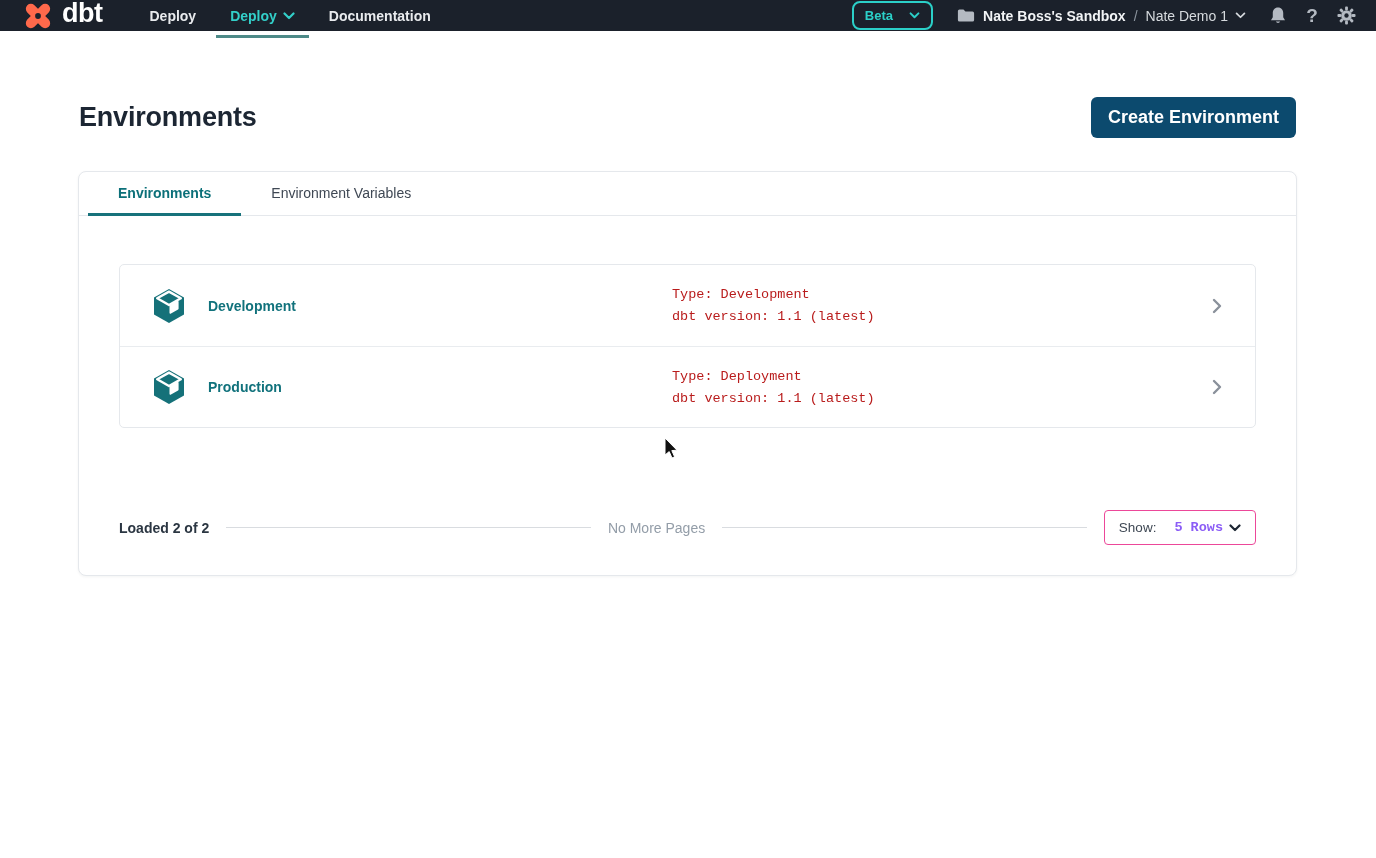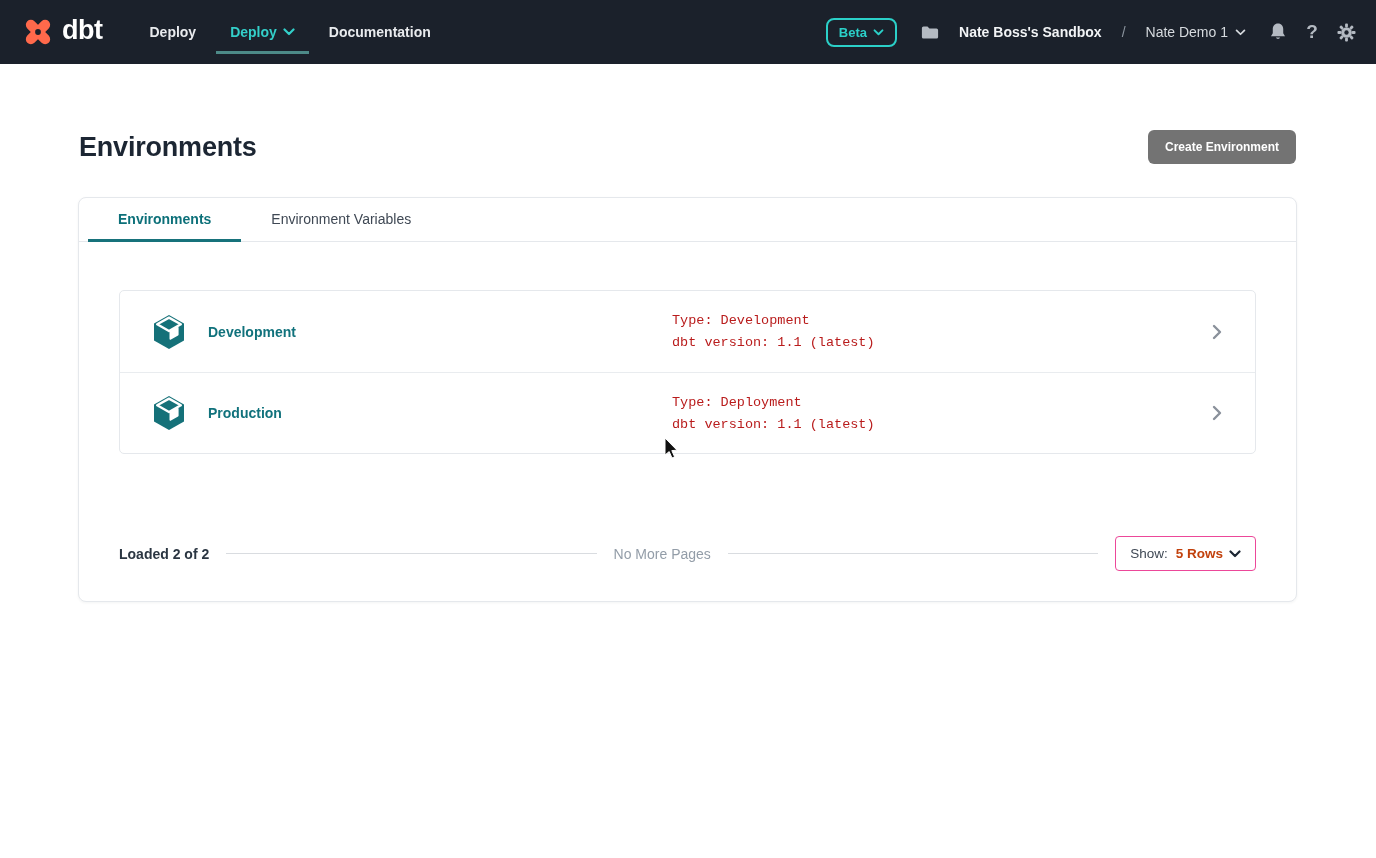--- a/index.html
+++ b/index.html
@@ -1,44 +1,44 @@
 <!DOCTYPE html>
 <html><head>
 <meta charset="utf-8">
 <style>
   * { margin:0; padding:0; box-sizing:border-box; }
   html,body { width:1376px; height:858px; background:#ffffff;
     font-family:"Liberation Sans","DejaVu Sans",sans-serif; color:#1c2633; overflow:hidden; }
 
   
-  .navbar { height:64px; background:#1b212b; display:flex; align-items:center; padding:0 20px 0 20px; }
+  .navbar { height:31px; background:#1b212b; display:flex; align-items:center; padding:0 20px 0 20px; }
   .brand { display:flex; align-items:center; gap:6px; margin-right:30px; }
   .brand-logo { width:36px; height:36px; }
   .brand-name { color:#ffffff; font-weight:700; font-size:27px; letter-spacing:-0.5px; line-height:1; padding-bottom:4px; }
   .nav-links { display:flex; align-items:stretch; height:48px; }
   .nav-link { position:relative; display:flex; align-items:center; gap:6px; padding:0 17px;
     color:#e9ebee; font-size:14px; font-weight:600; cursor:pointer; }
   .nav-link.active { color:#33cfc9; }
   .nav-link.active::after { content:""; position:absolute; left:3px; right:3px; bottom:2px; height:3px; background:#4d8a88; }
   .nav-spacer { flex:1; }
-  .beta-btn { display:flex; align-items:center; gap:6px; border:2px solid #2bd0c8; border-radius:8px;
+  .beta-btn { display:flex; align-items:center; gap:16px; border:2px solid #2bd0c8; border-radius:8px;
     color:#2bd0c8; font-size:13px; font-weight:700; padding:5px 11px; background:transparent; cursor:pointer; margin-right:24px; }
-  .crumb { display:flex; align-items:center; gap:20px; margin-right:22px; }
+  .crumb { display:flex; align-items:center; gap:8px; margin-right:22px; }
   .crumb-account { color:#f2f4f6; font-size:14px; font-weight:700; }
   .crumb-sep { color:#8d96a0; font-size:14px; }
   .crumb-project { color:#d6dade; font-size:14px; display:flex; align-items:center; gap:7px; cursor:pointer; }
   .nav-icons { display:flex; align-items:center; gap:14px; }
   .nav-icon { width:20px; height:20px; display:flex; align-items:center; justify-content:center; cursor:pointer; }
   .qmark { color:#b4bac2; font-size:19px; font-weight:700; font-family:"Liberation Sans",sans-serif; }
 
   
   .page-head { display:flex; align-items:center; justify-content:space-between; padding:66px 80px 0 79px; }
   .page-title { font-size:27px; font-weight:700; color:#1c2633; letter-spacing:-0.2px; }
-  .create-btn { background:#737373; color:#ffffff; border:none; border-radius:6px;
-    font-size:12px; font-weight:700; padding:10px 17px; cursor:pointer; font-family:inherit; }
+  .create-btn { background:#0c4a6e; color:#ffffff; border:none; border-radius:6px;
+    font-size:18px; font-weight:700; padding:10px 17px; cursor:pointer; font-family:inherit; }
 
   
   .card { margin:33px 79px 0 78px; width:1219px; border:1px solid #e5e8ec; border-radius:8px;
     background:#fff; box-shadow:0 1px 3px rgba(20,30,40,.05); height:405px; position:relative; }
   .tab-bar { display:flex; border-bottom:1px solid #e5e8ec; padding:0 9px; }
   .tab { position:relative; padding:13px 30px 14px 30px; font-size:14px; color:#3f4854; cursor:pointer; }
   .tab.active { color:#0c7079; font-weight:700; }
   .tab.active::after { content:""; position:absolute; left:0; right:0; bottom:-1px; height:3px; background:#17727b; }
 
   
@@ -52,21 +52,21 @@
   .env-meta div { color:#b91c1c; font-size:13.5px;font-family:Liberation Mono, monospace; }
   .env-chevron { width:16px; height:16px; }
 
   
   .pager { position:absolute; left:0; right:0; bottom:30px; display:flex; align-items:center; padding:0 40px; }
   .pager-loaded { font-size:14px; font-weight:700; color:#2b3642; white-space:nowrap; }
   .pager-line { flex:1; border-top:1px solid #d9dce0; margin:0 17px; }
   .pager-none { font-size:14px; color:#939da8; white-space:nowrap; }
   .show-btn { display:flex; align-items:center; gap:6px; border:1px solid #ec4899; border-radius:4px;
     background:#fff; padding:9px 14px; font-size:13.5px; color:#3f4854; cursor:pointer; font-family:inherit; white-space:nowrap; }
-  .show-rows { font-weight:700; color:#c2410c; margin-left:2px; }
+  .show-rows { font-weight:700; color:#8b5cf6; margin-left:12px;font-family:Liberation Mono, monospace; }
 
   
   .cursor { position:absolute; left:663px; top:437px; width:16px; height:24px; pointer-events:none; z-index:50; }
 </style>
 </head>
 <body>
 
 <header class="navbar">
   <div class="brand">
     <svg class="brand-logo" viewBox="0 0 100 100">

